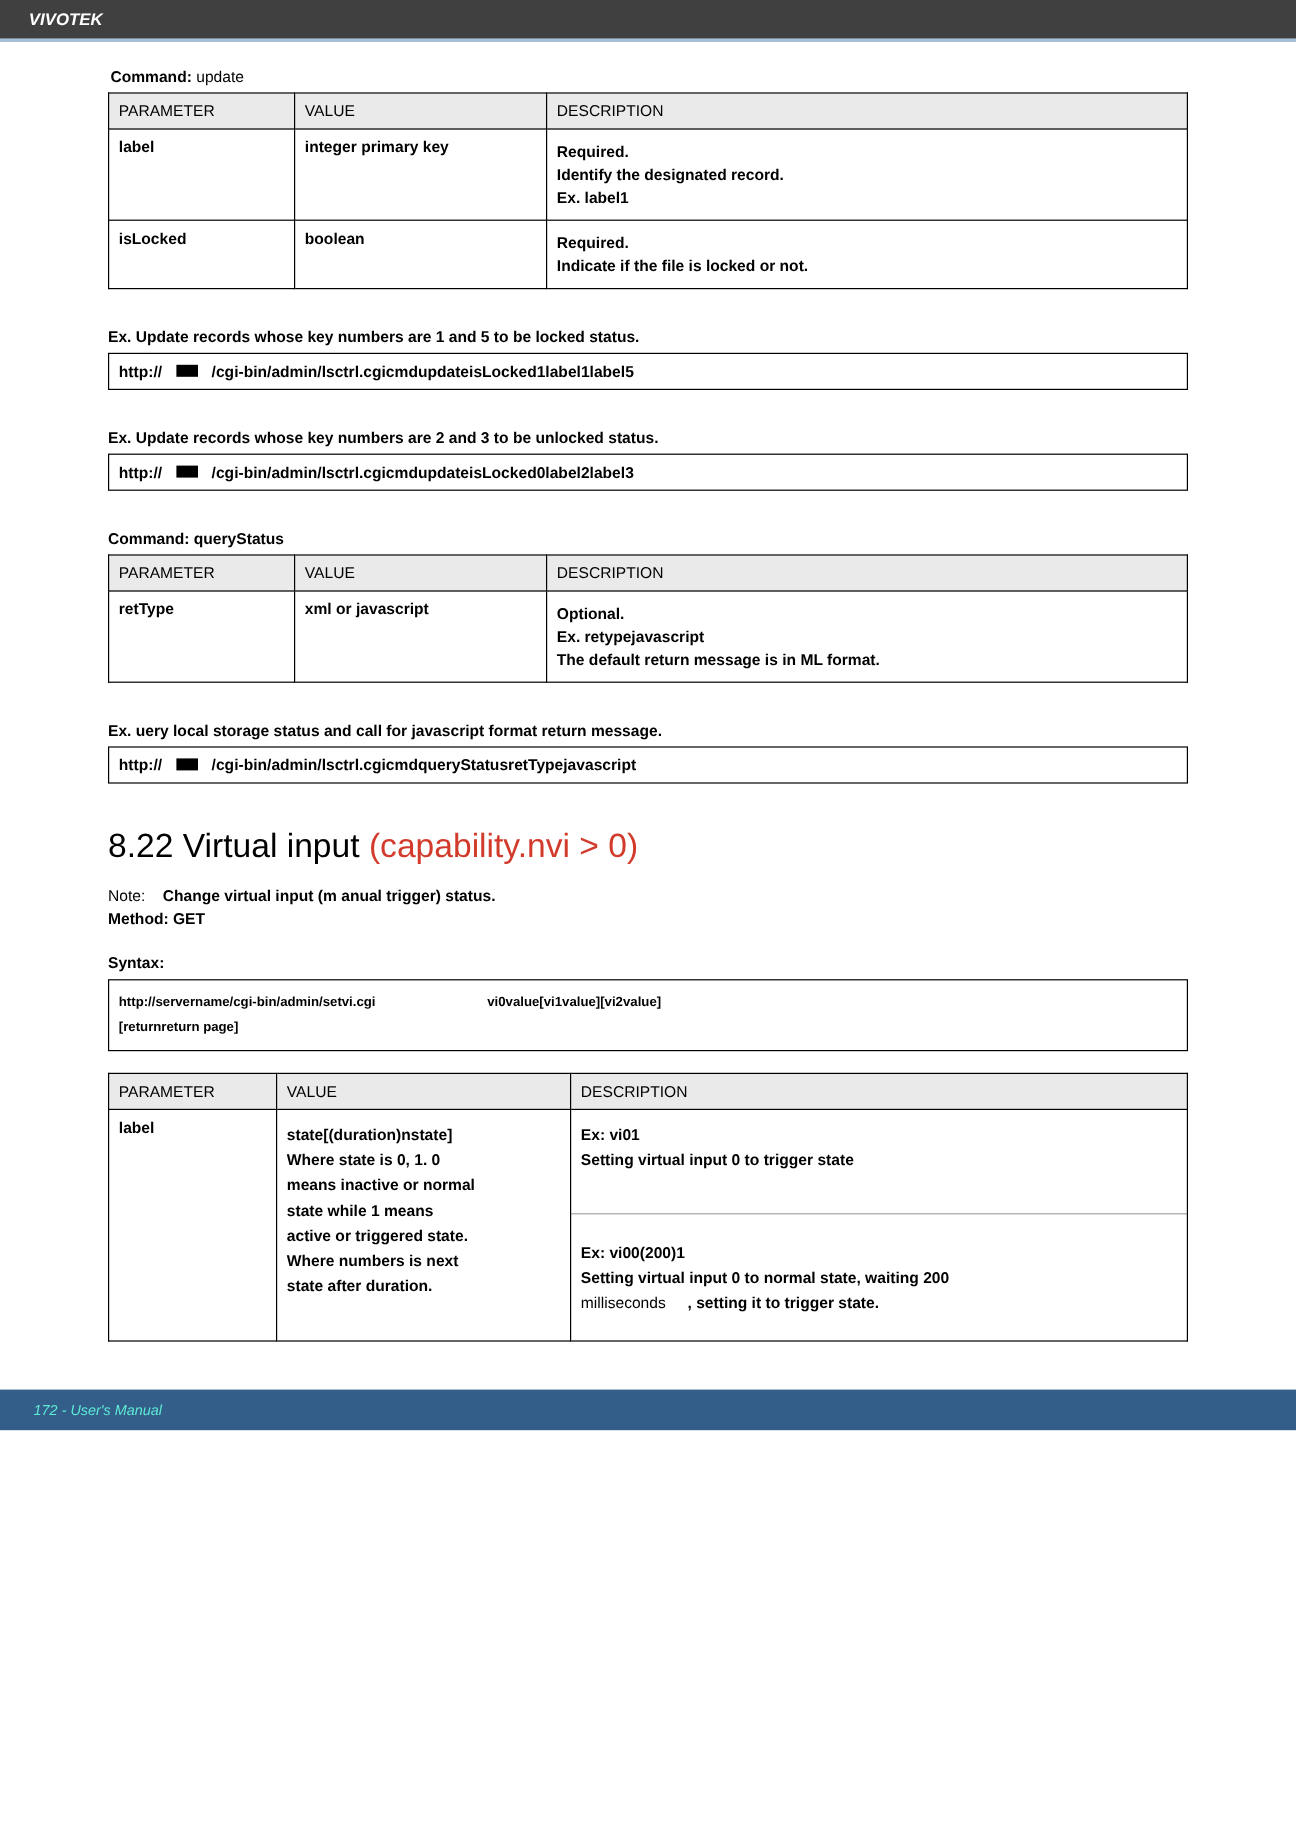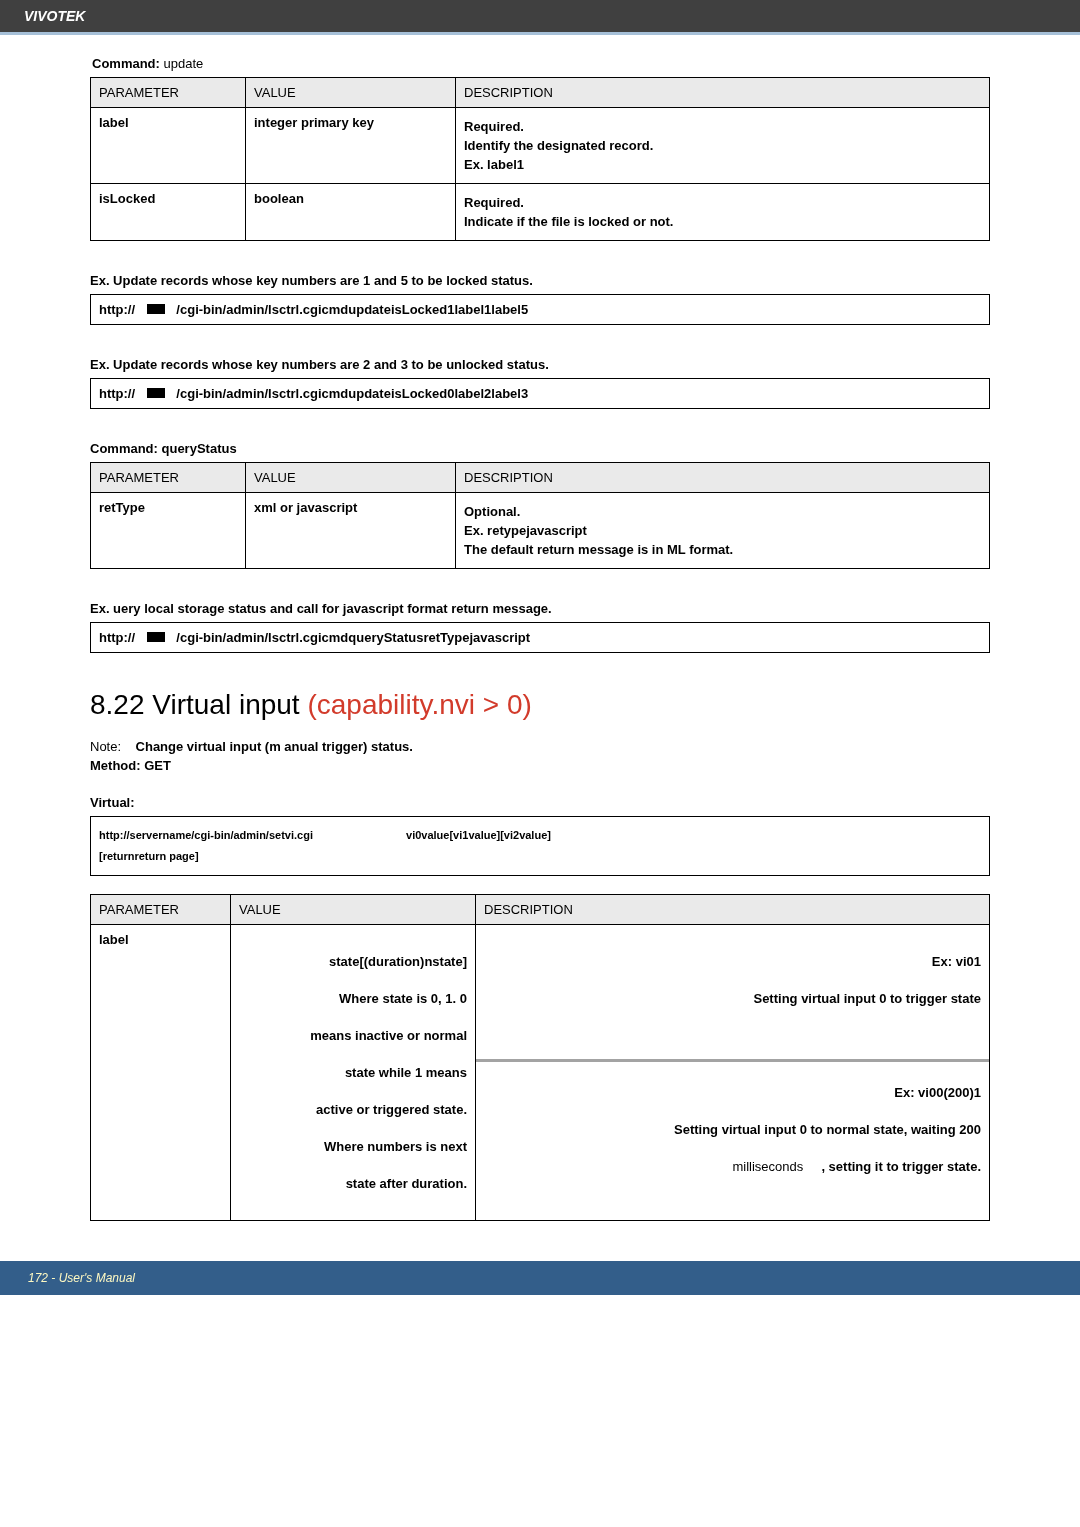--- a/index.html
+++ b/index.html
@@ -89,24 +89,24 @@
       font-weight: bold;
       line-height: 1.9;
     }
     .syntax-right {
       display: inline-block;
       margin-left: 90px;
     }
     table.last-table th { background: #eaeaea; }
     table.last-table .col-param { width: 140px; }
     table.last-table .col-value { width: 245px; }
-    .line-sp { margin: 22px 0; text-align: right; }
+    .line-sp { margin: 6px 0; }
     .footer {
       background: #335e8a;
-      color: #fef9c3;
+      color: #5eead4;
       font-style: italic;
       font-size: 12px;
       padding: 10px 28px;
       margin-top: 40px;
     }
   </style>
 </head>
 <body>
 
 <div class="header-bar">
@@ -201,21 +201,21 @@
 
   <div class="note-line">
     <span>Note:</span>
     <span>&nbsp;&nbsp;</span>
     <b>Change virtual input (m   anual trigger) status.</b>
   </div>
   <div class="note-line">
     <b>Method: GET</b>
   </div>
 
-  <div class="syntax-label">Virtual:</div>
+  <div class="syntax-label">Syntax:</div>
   <div class="syntax-box">
     <span>http://servername/cgi-bin/admin/setvi.cgi</span>
     <span class="syntax-right">vi0value[vi1value][vi2value]</span><br>
     <span>[returnreturn page]</span>
   </div>
 
   <div class="space-m"></div>
 
   <table class="param last-table">
     <tbody>
@@ -234,21 +234,21 @@
         <div class="line-sp">active or triggered state.</div>
         <div class="line-sp">Where numbers is next</div>
         <div class="line-sp">state after duration.</div>
       </td>
       <td style="padding:0;">
         <div style="padding:7px 8px;">
           <div class="line-sp" style="font-weight:bold;">Ex: vi01</div>
           <div class="line-sp" style="font-weight:bold;">Setting virtual input 0 to trigger state</div>
           <div style="height:24px;"></div>
         </div>
-        <div style="border-top:3px solid #a3a3a3; padding:1px 8px;">
+        <div style="border-top:1px solid #a3a3a3; padding:18px 8px;">
           <div class="line-sp" style="font-weight:bold;">Ex: vi00(200)1</div>
           <div class="line-sp" style="font-weight:bold;">Setting virtual input 0 to normal state, waiting 200</div>
           <div class="line-sp">
             <span>milliseconds</span>
             <span>&nbsp;&nbsp;&nbsp;</span>
             <b>, setting it to trigger state.</b>
           </div>
         </div>
       </td>
     </tr>

